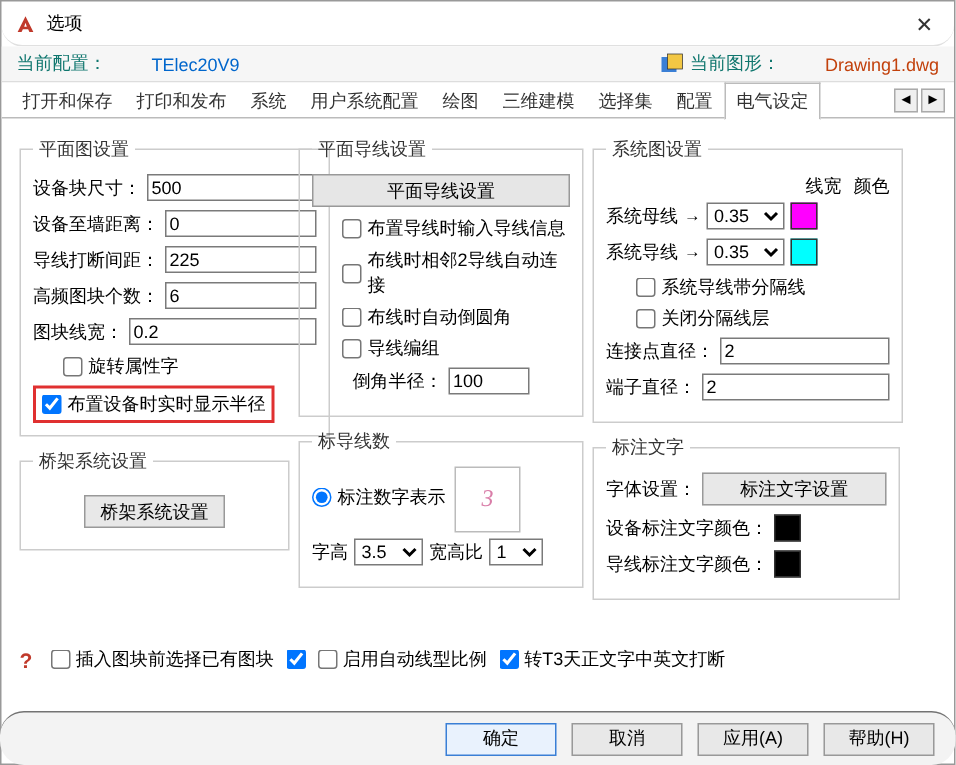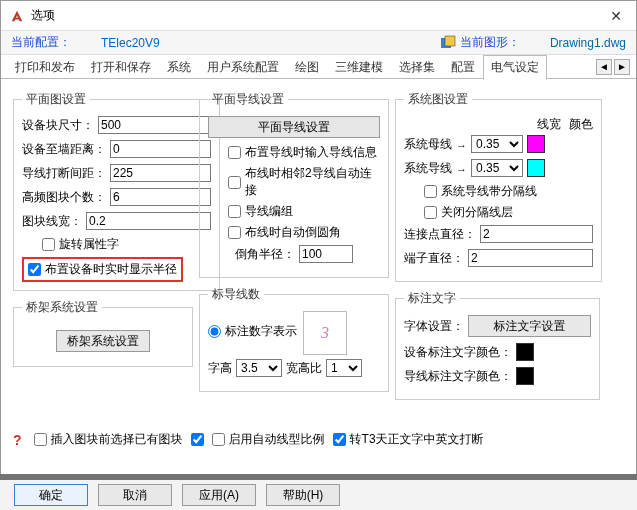--- a/index.html
+++ b/index.html
@@ -1,23 +1,23 @@
 <!DOCTYPE html>
 <html><head>
 <meta charset="utf-8">
 <style>
 * { box-sizing: border-box; margin: 0; padding: 0; font-family: "Microsoft YaHei", "SimSun", sans-serif; font-size: 12px; }
 body { background: #fff; width: 637px; height: 510px; border: 1px solid #999; overflow: hidden; }
-.titlebar { height: 30px; display: flex; align-items: center; padding: 0 8px; border-bottom: 1px solid #e0e0e0; }
+.titlebar { height: 30px; display: flex; align-items: center; padding: 0 8px; border-bottom: 1px solid #e0e0e0; border-radius: 14px; }
 .app-icon { width: 16px; height: 16px; margin-right: 6px; display:inline-flex;align-items:center;justify-content:center;}
 .app-icon svg { width:14px;height:14px;}
 .titlebar .title { flex: 1; }
 .close-x { font-size: 14px; color: #333; cursor: pointer; padding: 0 6px; }
 .header-row { height: 24px; display: flex; align-items: center; padding: 0 10px; background: #f6f6f6; border-bottom: 1px solid #ddd; }
-.header-row .label { color: #1d4ed8; }
+.header-row .label { color: #0f766e; }
 .header-row .val { color: #0066cc; margin-left: 30px; }
 .header-row .gap { flex: 1; }
 .drawing-icon { width: 16px; height: 16px; margin-right: 4px; display:inline-flex;}
 .drawing-icon svg{width:16px;height:16px;}
 .tabs { display: flex; align-items: center; border-bottom: 1px solid #bbb; height: 24px; padding: 0 6px; background:#fff;}
 .tab { padding: 3px 7px; color: #333; cursor: pointer; white-space: nowrap; border:1px solid transparent; border-bottom:none; margin-right:0px; }
 .tab.active { border:1px solid #bbb; border-bottom:1px solid #fff; background:#fff; position:relative; top:1px;}
 .tab-scroll { margin-left:auto; display:flex; gap:2px;}
 .tab-scroll button { width:16px;height:16px;border:1px solid #aaa;background:#f0f0f0;font-size:10px;cursor:pointer;display:flex;align-items:center;justify-content:center;}
 .content { padding: 12px; display: flex; gap: 6px; flex-wrap: wrap; height: 388px;}
@@ -36,21 +36,21 @@
 .btn.primary-small { background:#e6e6e6; width:100%;}
 .swatch { width:18px; height:18px; border:1px solid #333; display:inline-block; }
 .hdr-mini { display:flex; gap:8px; justify-content:flex-end; font-size:11px; margin-bottom:2px;}
 .sel { border:1px solid #7a7a7a; height:18px; font-size:12px; background:#fff; padding:0;}
 .arrow { font-size:11px; }
 .radio-row { display:flex; align-items:center; gap:4px; margin-bottom:4px;}
 .radio-row input[type="radio"]{ line-height:0;}
 .num-preview { border:1px solid #bbb; width:44px; height:44px; display:flex; align-items:center; justify-content:center; color:#d97da8; font-style:italic; font-size:16px; font-family:"Times New Roman",serif;}
 .bottom-checks { width:100%; display:flex; align-items:center; gap:8px; padding-top:4px;}
 .help-icon { color:#c0392b; font-weight:bold; font-size:14px; margin-right:4px;}
-.footer { position: absolute; bottom: 0; left: 0; right: 0; height: 36px; border-top: 6px solid #737373; background: #f3f3f3; display: flex; align-items: center; gap: 10px; padding: 0 14px; }
+.footer { position: absolute; bottom: 0; left: 0; right: 0; height: 36px; border-top: 1px solid #737373; background: #f3f3f3; display: flex; align-items: center; justify-content: flex-end; gap: 10px; padding: 0 14px; border-radius: 16px; }
 .footer .btn { min-width: 74px; justify-content:center;}
 .footer .btn.primary { border:1px solid #3a7fd5; background:#e9f2fd;}
 </style>
 </head>
 <body>
 
 <div class="titlebar">
   <span class="app-icon">
       <svg viewBox="0 0 16 16">
         <path d="M2 14 L8 2 L14 14 L11 14 L10 12 L6 12 L5 14 Z M7 10 L9 10 L8 7 Z" fill="#c0392b"></path>
@@ -64,26 +64,26 @@
   <span class="label">当前配置：</span>
   <span class="val">TElec20V9</span>
   <span class="gap"></span>
   <span class="drawing-icon">
       <svg viewBox="0 0 16 16">
         <rect x="1" y="3" width="10" height="10" fill="#3a7fd5"></rect>
         <rect x="5" y="1" width="10" height="10" fill="#f2c744" stroke="#333" stroke-width="0.5"></rect>
       </svg>
     </span>
   <span class="label">当前图形：</span>
-  <span class="val" style="color:#0369a1;">Drawing1.dwg</span>
+  <span class="val" style="color:#c2410c;">Drawing1.dwg</span>
 </div>
 
 <div class="tabs" id="tabs-container">
-  <div class="tab">打印和发布</div>
-    <div class="tab">打开和保存</div>
+  <div class="tab">打开和保存</div>
+    <div class="tab">打印和发布</div>
     <div class="tab">系统</div>
     <div class="tab">用户系统配置</div>
     <div class="tab">绘图</div>
     <div class="tab">三维建模</div>
     <div class="tab">选择集</div>
     <div class="tab">配置</div>
     <div class="tab active">电气设定</div>
     <div class="tab-scroll">
     <button>◄</button>
     <button>►</button>
@@ -136,25 +136,25 @@
       <div class="cbx">
           <input type="checkbox" style="">
           <label>布置导线时输入导线信息</label>
         </div>
       <div class="cbx">
           <input type="checkbox" style="">
           <label>布线时相邻2导线自动连接</label>
         </div>
       <div class="cbx">
           <input type="checkbox" style="">
+          <label>布线时自动倒圆角</label>
+        </div>
+      <div class="cbx">
+          <input type="checkbox" style="">
           <label>导线编组</label>
-        </div>
-      <div class="cbx">
-          <input type="checkbox" style="">
-          <label>布线时自动倒圆角</label>
         </div>
       <div class="row" style="justify-content:center;">
           <label>倒角半径：</label>
           <input type="text" style="flex: 0 0 54px;" value="100">
         </div>
     </fieldset>
     <fieldset>
       <legend>标导线数</legend>
       <div style="display:flex; gap:6px; align-items:center;">
         <div>

